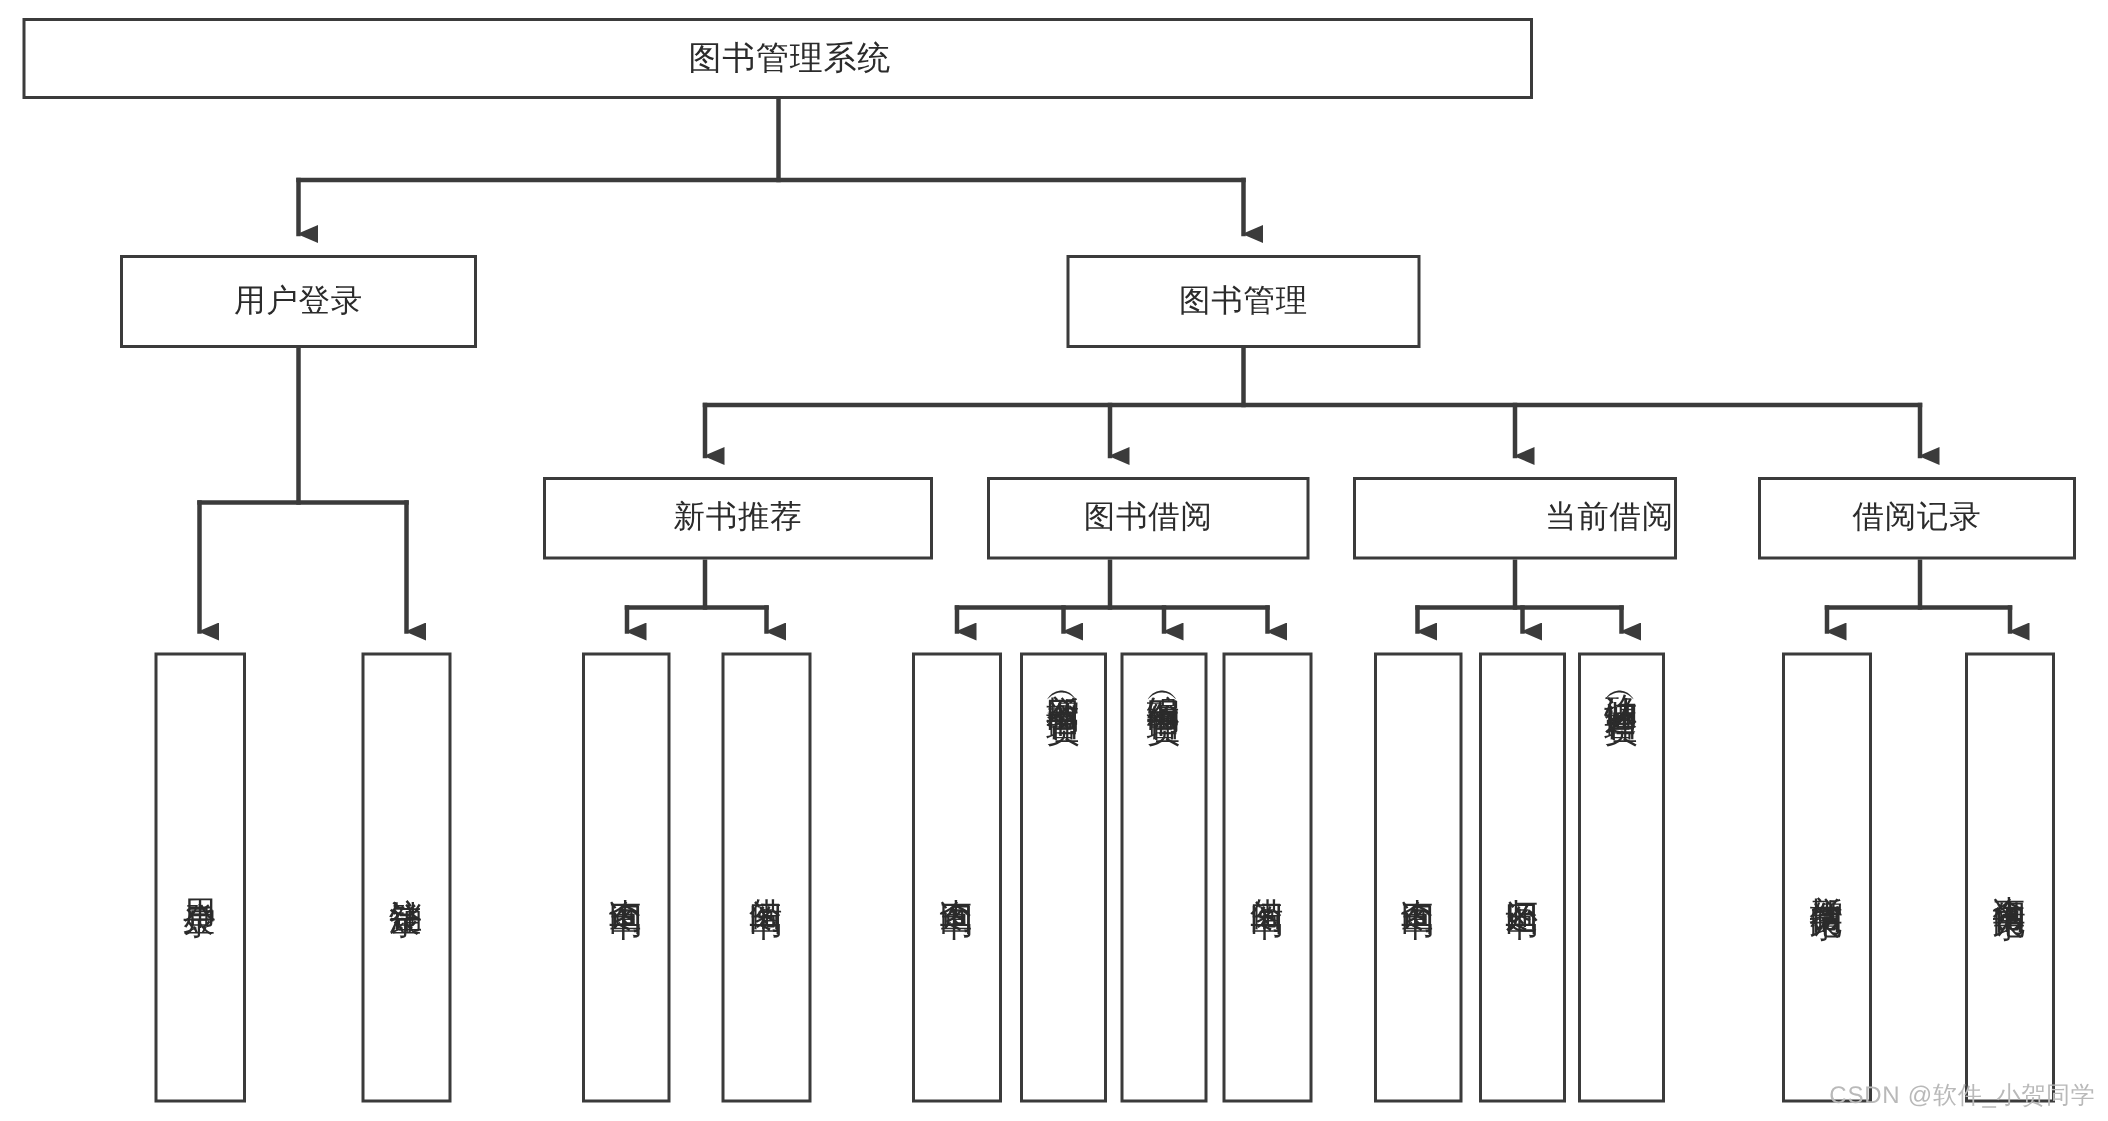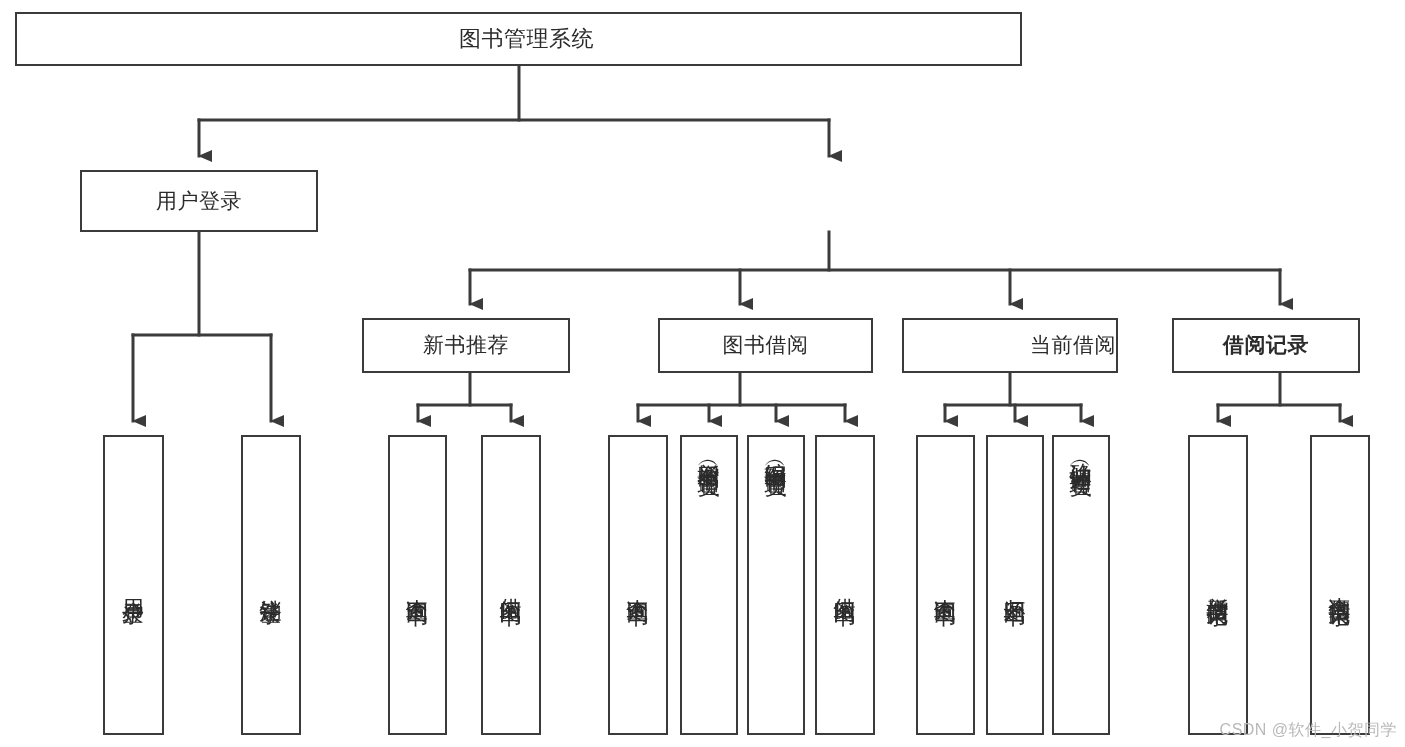--- a/index.html
+++ b/index.html
@@ -126,31 +126,34 @@
     </g>
   </svg>
 
   <div class="node-box root" style="left:15px; top:12px; width:1007px; height:54px;padding-left:16px;">
     <span class="node-label">图书管理系统</span>
   </div>
 
   <div class="node-box" style="left:80px; top:170px; width:238px; height:62px;">
     <span class="node-label">用户登录</span>
   </div>
+  <div class="node-box" style="left:711px; top:170px; width:236px; height:62px;">
+    <span class="node-label">图书管理</span>
+  </div>
 
-  <div class="node-box" style="left:362px; top:318px; width:208px; height:55px;">
+  <div class="node-box" style="left:362px; top:318px; width:260px; height:55px;">
     <span class="node-label">新书推荐</span>
   </div>
   <div class="node-box" style="left:633px; top:318px; width:215px; height:55px;margin-left:25px;">
     <span class="node-label">图书借阅</span>
   </div>
   <div class="node-box" style="left:902px; top:318px; width:216px; height:55px;justify-content:flex-end;">
     <span class="node-label">当前借阅</span>
   </div>
-  <div class="node-box" style="left:1172px; top:318px; width:188px; height:55px;font-weight:bold;">
+  <div class="node-box" style="left:1172px; top:318px; width:212px; height:55px;">
     <span class="node-label">借阅记录</span>
   </div>
 
   <div class="node-box vertical center-v" style="left:103px; top:435px; width:61px; height:300px;">
     <span class="node-label">用户登录</span>
   </div>
   <div class="node-box vertical center-v" style="left:241px; top:435px; width:60px; height:300px;">
     <span class="node-label">注销登录</span>
   </div>
   <div class="node-box vertical center-v" style="left:388px; top:435px; width:59px; height:300px;">

